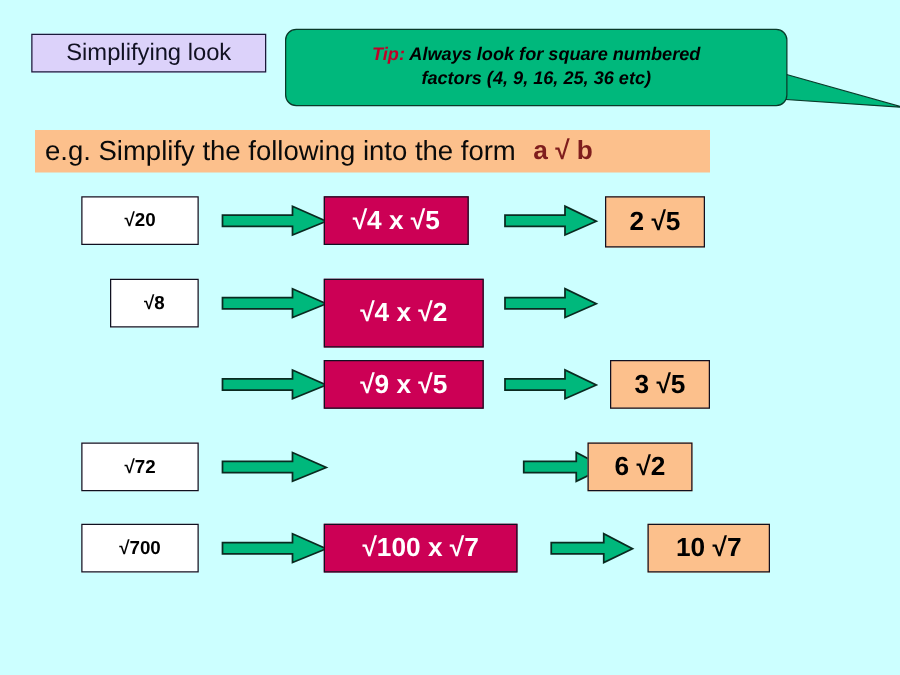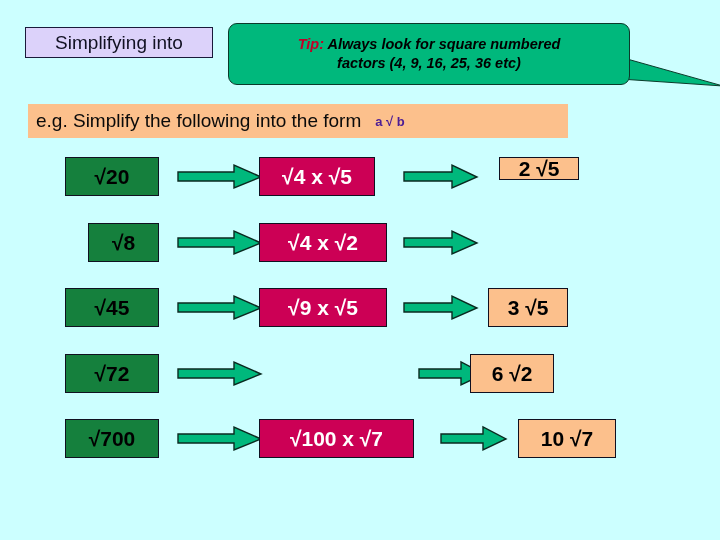--- a/index.html
+++ b/index.html
@@ -91,48 +91,48 @@
     top: 104px;
     width: 540px;
     height: 34px;
     background: #FCC08C;
     display: flex;
     align-items: center;
     box-sizing: border-box;
     padding-left: 8px;
   }
   #instruction-text {
-    font-size: 19px;
+    font-size: 22px;
     color: #0a0a0a;
     white-space: nowrap;
   }
   #instruction-form {
-    font-size: 13px;
-    font-weight: bold;
-    color: #4c1d95;
+    font-size: 21px;
+    font-weight: bold;
+    color: #7f1d1d;
     white-space: nowrap;
     margin-left: 14px;
   }
 
   
   .row { position: absolute; left: 0; width: 720px; height: 44px; }
 
   .box {
     position: absolute;
     box-sizing: border-box;
     border: 1px solid #101020;
     display: flex;
     align-items: center;
     justify-content: center;
     white-space: nowrap;
   }
   .box-start {
-    background: #15803d;
+    background: #ffffff;
     color: #000000;
-    font-size: 21px;
+    font-size: 15px;
     font-weight: bold;
   }
   .box-mid {
     background: #CC0055;
     color: #FFFFFF;
     font-size: 21px;
     font-weight: bold;
   }
   .box-end {
     background: #FCC08C;
@@ -145,21 +145,21 @@
     position: absolute;
     overflow: visible;
   }
 </style>
 </head>
 <body>
 
 <div id="stage">
 
   <div id="title-box">
-    <span class="txt">Simplifying into</span>
+    <span class="txt">Simplifying look</span>
   </div>
 
   <div id="callout">
     <svg class="tail" viewBox="0 0 105 40">
       <polygon points="0,4 103,33 0,26" fill="#00B87C" stroke="#0a3a2a" stroke-width="1"></polygon>
     </svg>
     <div id="callout-body">
       <div class="callout-line">
         <span class="tip-word">Tip:</span><span> Always look for square numbered</span>
       </div>
@@ -174,36 +174,35 @@
 
   <div class="row" style="top:157px">
     <div class="box box-start" style="left:65px; top:0; width:94px; height:39px">√20</div>
     <svg class="arrow" style="left:178px; top:8px; width:84px; height:24px" viewBox="0 0 84 24">
       <polygon points="0,7 56,7 56,0 83,12 56,23 56,16 0,16" fill="#00B87C" stroke="#0a2a20" stroke-width="1.4"></polygon>
     </svg>
     <div class="box box-mid" style="left:259px; top:0; width:116px; height:39px">√4 x √5</div>
     <svg class="arrow" style="left:404px; top:8px; width:74px; height:24px" viewBox="0 0 74 24">
       <polygon points="0,7 48,7 48,0 73,12 48,23 48,16 0,16" fill="#00B87C" stroke="#0a2a20" stroke-width="1.4"></polygon>
     </svg>
-    <div class="box box-end" style="left:499px; top:0; width:80px; height:23px">2 √5</div>
+    <div class="box box-end" style="left:484px; top:0; width:80px; height:41px">2 √5</div>
   </div>
 
   <div class="row" style="top:223px">
     <div class="box box-start" style="left:88px; top:0; width:71px; height:39px">√8</div>
     <svg class="arrow" style="left:178px; top:8px; width:84px; height:24px" viewBox="0 0 84 24">
       <polygon points="0,7 56,7 56,0 83,12 56,23 56,16 0,16" fill="#00B87C" stroke="#0a2a20" stroke-width="1.4"></polygon>
     </svg>
-    <div class="box box-mid" style="left:259px; top:0; width:128px; height:39px">√4 x √2</div>
+    <div class="box box-mid" style="left:259px; top:0; width:128px; height:55px">√4 x √2</div>
     <svg class="arrow" style="left:404px; top:8px; width:74px; height:24px" viewBox="0 0 74 24">
       <polygon points="0,7 48,7 48,0 73,12 48,23 48,16 0,16" fill="#00B87C" stroke="#0a2a20" stroke-width="1.4"></polygon>
     </svg>
   </div>
 
   <div class="row" style="top:288px">
-    <div class="box box-start" style="left:65px; top:0; width:94px; height:39px">√45</div>
     <svg class="arrow" style="left:178px; top:8px; width:84px; height:24px" viewBox="0 0 84 24">
       <polygon points="0,7 56,7 56,0 83,12 56,23 56,16 0,16" fill="#00B87C" stroke="#0a2a20" stroke-width="1.4"></polygon>
     </svg>
     <div class="box box-mid" style="left:259px; top:0; width:128px; height:39px">√9 x √5</div>
     <svg class="arrow" style="left:404px; top:8px; width:74px; height:24px" viewBox="0 0 74 24">
       <polygon points="0,7 48,7 48,0 73,12 48,23 48,16 0,16" fill="#00B87C" stroke="#0a2a20" stroke-width="1.4"></polygon>
     </svg>
     <div class="box box-end" style="left:488px; top:0; width:80px; height:39px">3 √5</div>
   </div>
 

